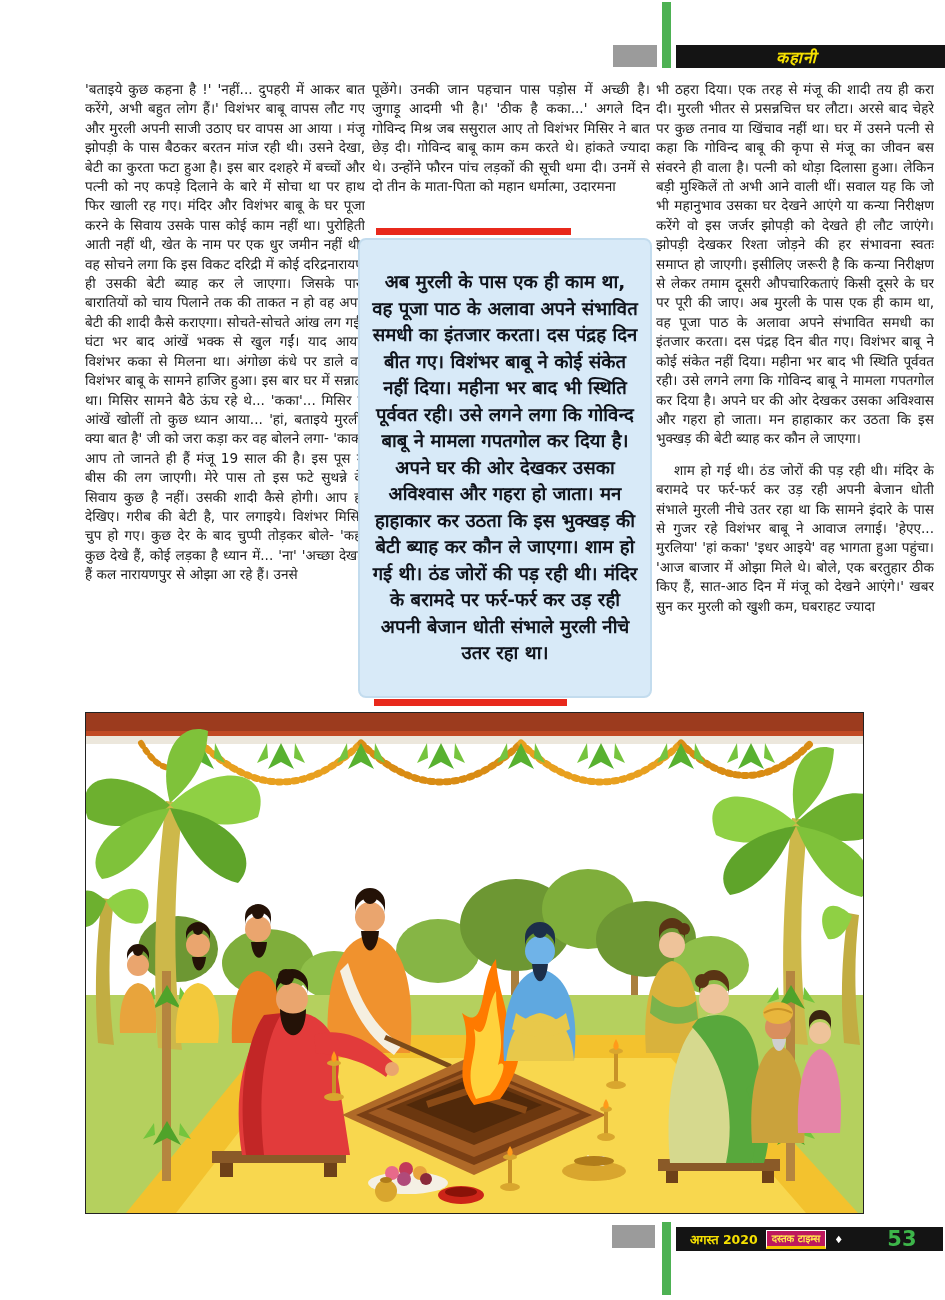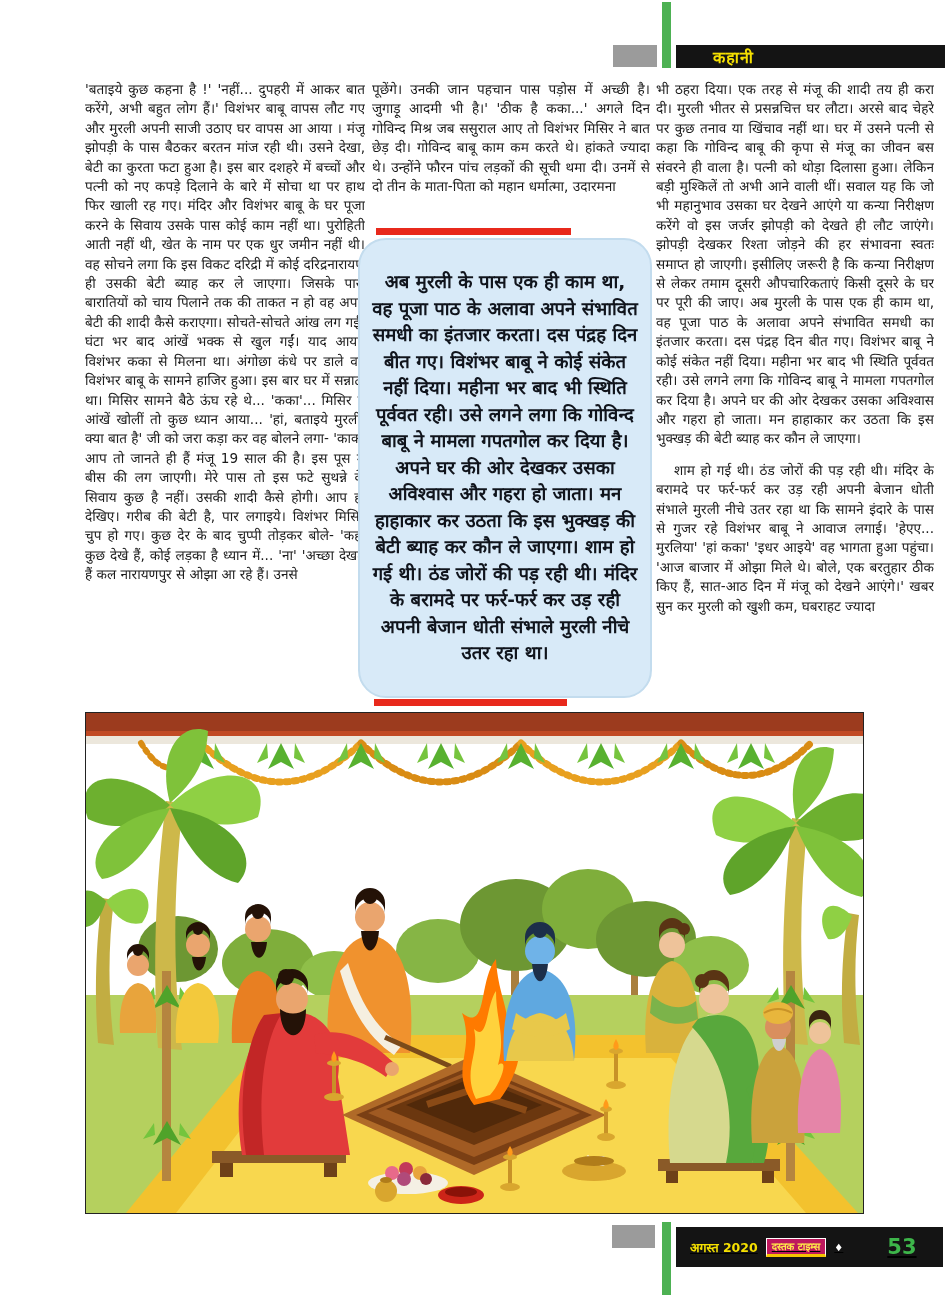--- a/index.html
+++ b/index.html
@@ -5,45 +5,45 @@
   html,body{margin:0;padding:0;background:#ffffff;}
   .page{
     position:relative;width:945px;height:1300px;background:#ffffff;
     overflow:hidden;font-family:"DejaVu Sans","Liberation Sans",sans-serif;
   }
   
   .hdr-gray{position:absolute;left:613px;top:45px;width:44px;height:22px;background:#9b9b9b;}
   .hdr-green{position:absolute;left:662px;top:2px;width:9px;height:66px;background:#4db153;}
   .hdr-black{position:absolute;left:676px;top:45px;width:269px;height:23px;background:#141414;
     display:flex;align-items:center;}
-  .hdr-black span{color:#f5e000;font-weight:bold;font-size:16px;padding-left:37px;letter-spacing:1px;}
+  .hdr-black span{color:#f5e000;font-weight:bold;font-size:16px;padding-left:100px;letter-spacing:1px;font-style:italic;}
   
   .col{position:absolute;text-align:justify;font-size:13.6px;line-height:19.4px;color:#1b1b1b;overflow:hidden;}
   .col p{margin:0;}
   .col p.indent{text-indent:18px;margin-top:12px;}
   .col1{left:85px;top:80px;width:280px;height:628px;}
   .col2{left:372px;top:80px;width:278px;height:140px;}
   .col3{left:656px;top:80px;width:278px;height:628px;}
   
   .pq-bar{position:absolute;height:7px;background:#e8291c;}
   .pq-bar.top{left:376px;top:228px;width:195px;}
   .pq-bar.bottom{left:374px;top:699px;width:193px;}
   .pq-box{position:absolute;left:358px;top:238px;width:294px;height:460px;
-    background:#d8eaf8;border:2px solid #c3dcee;border-radius:28px;box-sizing:border-box;
+    background:#d8eaf8;border:2px solid #c3dcee;border-radius:8px;box-sizing:border-box;
     display:flex;align-items:center;justify-content:center;padding:10px 12px;overflow:hidden;}
   .pq-box p{margin:0;text-align:center;font-weight:bold;font-size:18.5px;line-height:26.5px;color:#10141c;}
   
   .illustration{position:absolute;left:85px;top:712px;width:777px;height:500px;margin:0;
     border:1px solid #222;box-sizing:content-box;background:#fff;}
   .illustration svg{display:block;}
   
   .ftr-gray{position:absolute;left:612px;top:1225px;width:43px;height:23px;background:#9b9b9b;}
   .ftr-green{position:absolute;left:662px;top:1222px;width:9px;height:73px;background:#4db153;}
-  .ftr-black{position:absolute;left:676px;top:1227px;width:267px;height:40px;background:#141414;
-    display:flex;align-items:center;gap:8px;padding-left:14px;box-sizing:border-box;text-decoration:underline;}
+  .ftr-black{position:absolute;left:676px;top:1227px;width:267px;height:24px;background:#141414;
+    display:flex;align-items:center;gap:8px;padding-left:14px;box-sizing:border-box;}
   .ftr-issue{color:#f5e000;font-weight:bold;font-size:12.5px;}
   .ftr-logo{background:#be185d;color:#ffe84a;font-weight:bold;font-size:10px;line-height:1;
     padding:3px 5px 2px 5px;border:1px solid #fff;border-bottom:3px solid #f5c400;}
   .ftr-diamond{color:#ffffff;font-size:10px;}
   .ftr-page{color:#3db54a;font-weight:bold;font-size:21px;line-height:1;margin-left:36px;}
 </style>
 </head>
 <body>
 
 <div class="page">

